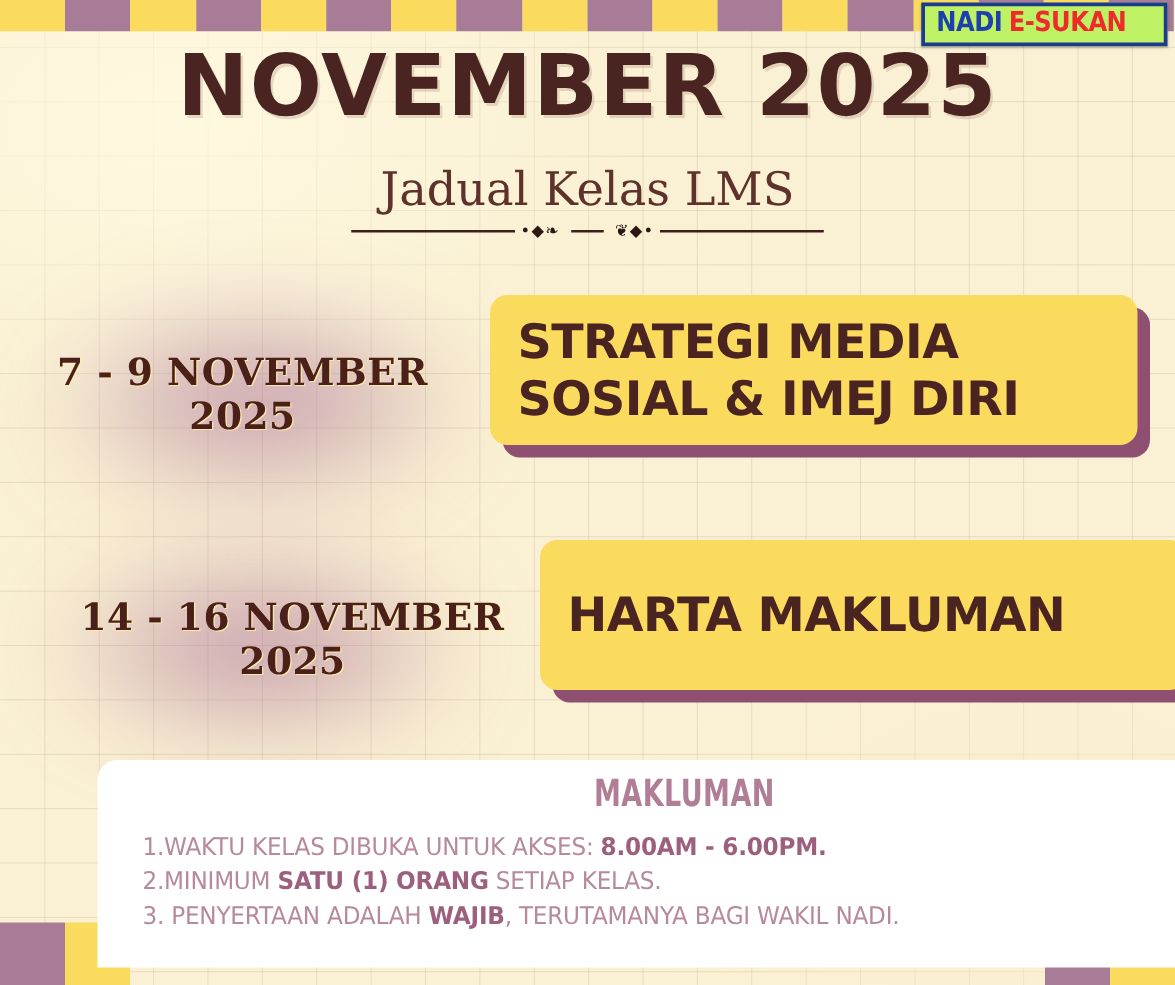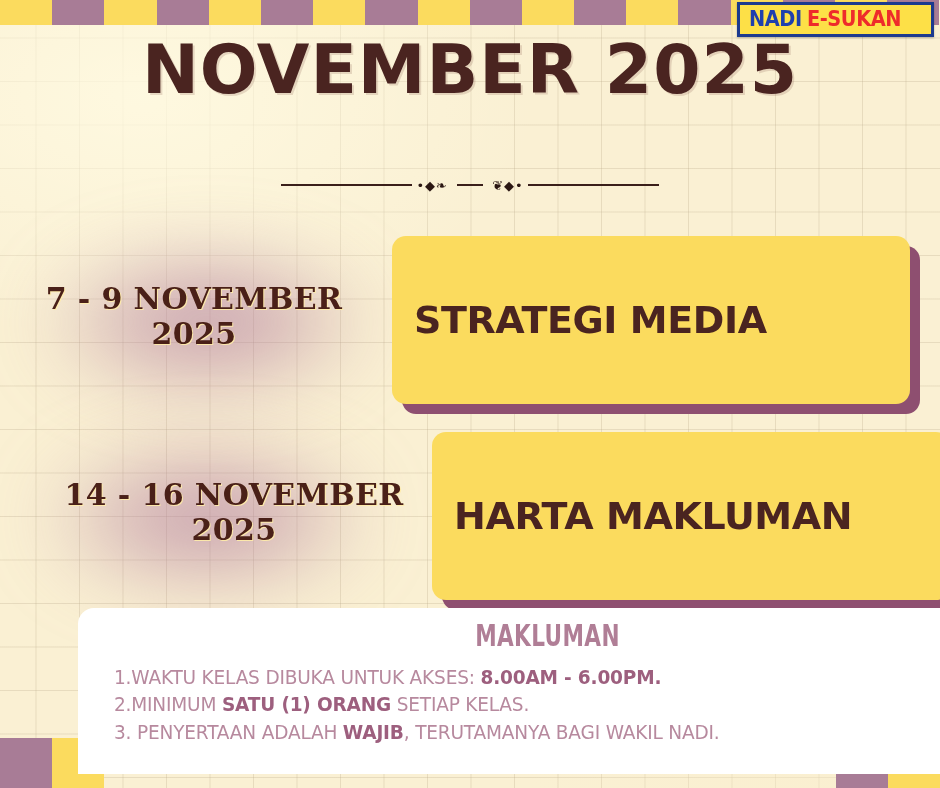--- a/index.html
+++ b/index.html
@@ -71,21 +71,21 @@
   .strip-bottom-right { right: 0; }
   .strip-bottom-left .cell,
   .strip-bottom-right .cell { height: 100%; width: 52.2px; flex: none; }
 
   
   .logo {
     position: absolute;
     top: 2px;
     right: 6px;
     z-index: 6;
-    background: #fde047;
+    background: #bef264;
     border: 3px solid #1C3A8E;
     padding: 3px 9px 4px 9px;
     box-shadow: 0 1px 2px rgba(0,0,0,0.25);
   }
   .logo-text {
     font-family: "DejaVu Sans", sans-serif;
     font-weight: bold;
     font-size: 22px;
     letter-spacing: -0.5px;
     line-height: 1;
@@ -176,21 +176,21 @@
     text-shadow: 1px 1px 0 rgba(255,236,170,0.9);
     text-align: center;
     z-index: 3;
   }
 
   .class-card {
     position: absolute;
     left: 392px;
     top: 0;
     width: 518px;
-    height: 168px;
+    height: 120px;
     background: #FBDB5E;
     border-radius: 14px;
     box-shadow: 10px 10px 0 0 #8E4F70;
     display: flex;
     flex-direction: column;
     justify-content: center;
     padding: 0 22px;
     box-sizing: border-box;
     z-index: 3;
   }
@@ -275,33 +275,35 @@
       <div class="cell" style="background: rgb(168, 124, 150);"></div>
       <div class="cell" style="background: rgb(251, 219, 94);"></div>
       <div class="cell" style="background: rgb(168, 124, 150);"></div>
     </div>
 
   <div class="logo">
     <div class="logo-text"><span class="logo-nadi">NADI</span><span class="logo-esukan">E-SUKAN</span></div>
   </div>
 
   <div class="title">NOVEMBER 2025</div>
+  <div class="subtitle">Jadual Kelas LMS</div>
 
   <div class="divider">
     <div class="rule"></div>
     <div class="orn">•◆❧</div>
     <div class="gap"></div>
     <div class="orn">❦◆•</div>
     <div class="rule"></div>
   </div>
 
   <div class="row row-1">
     <div class="date-label">7 - 9 NOVEMBER 2025</div>
     <div class="class-card">
       <div class="line">STRATEGI MEDIA</div>
+      <div class="line">SOSIAL &amp; IMEJ DIRI</div>
     </div>
   </div>
 
   <div class="row row-2">
     <div class="date-label">14 - 16 NOVEMBER 2025</div>
     <div class="class-card">
       <div class="line">HARTA MAKLUMAN</div>
     </div>
   </div>
 

